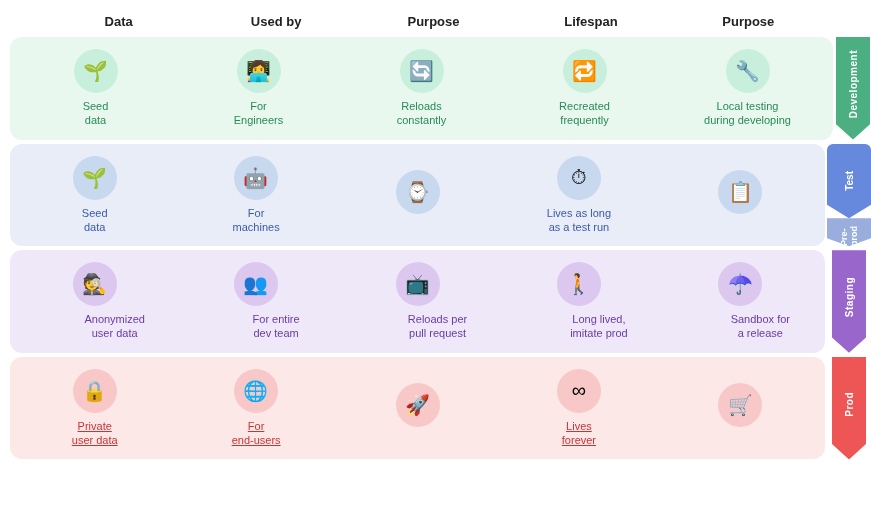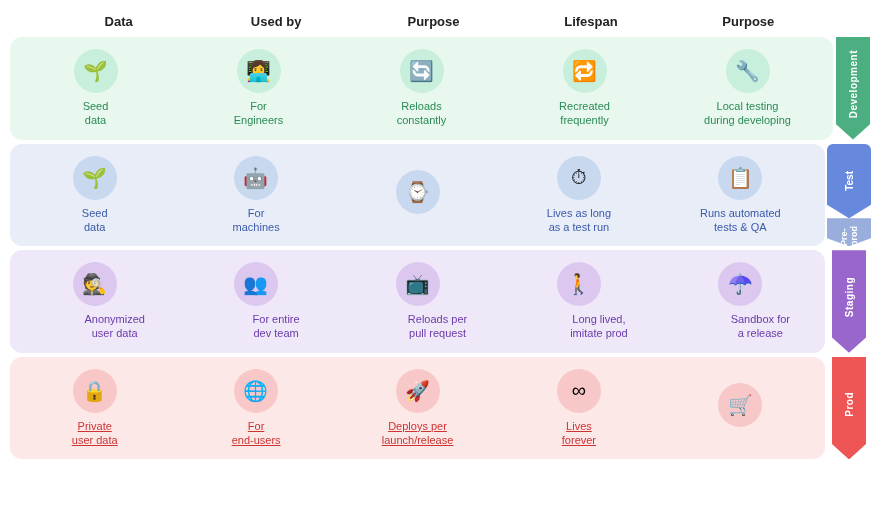--- a/index.html
+++ b/index.html
@@ -180,21 +180,20 @@
         </div>
         <div class="cell">
           <div class="icon-circle" style="background:#c8d8ef">⌚</div>
         </div>
         <div class="cell">
           <div class="icon-circle" style="background:#c8d8ef">⏱</div>
           <div class="cell-label test">Lives as long<br>as a test run</div>
         </div>
         <div class="cell">
           <div class="icon-circle" style="background:#c8d8ef">📋</div>
-          <div class="cell-label test">Runs automated<br>tests &amp; QA</div>
         </div>
       </div>
       <div class="env-arrow-wrap" style="display:flex;flex-direction:column;width:44px;margin-left:2px;">
     <div style="display:flex;flex-direction:column;height:100%;width:44px;">
       <div style="background:#6688dd;flex:1;display:flex;align-items:center;justify-content:center;border-radius:6px 6px 0 0;clip-path:polygon(0 0,100% 0,100% 82%,50% 100%,0 82%);">
         <span style="writing-mode:vertical-rl;transform:rotate(180deg);color:#fff;font-size:10px;font-weight:700;">Test</span>
       </div>
       <div style="background:#99aedd;height:28px;display:flex;align-items:center;justify-content:center;clip-path:polygon(0 0,100% 0,100% 72%,50% 100%,0 72%);">
         <span style="writing-mode:vertical-rl;transform:rotate(180deg);color:#fff;font-size:9px;font-weight:600;">Pre-prod</span>
       </div>
@@ -237,21 +236,20 @@
         <div class="cell">
           <div class="icon-circle" style="background:#f8c8c8">🔒</div>
           <div class="cell-label prod">Private<br>user data</div>
         </div>
         <div class="cell">
           <div class="icon-circle" style="background:#f8c8c8">🌐</div>
           <div class="cell-label prod">For<br>end-users</div>
         </div>
         <div class="cell">
           <div class="icon-circle" style="background:#f8c8c8">🚀</div>
-          <div class="cell-label prod">Deploys per<br>launch/release</div>
         </div>
         <div class="cell">
           <div class="icon-circle" style="background:#f8c8c8">∞</div>
           <div class="cell-label prod">Lives<br>forever</div>
         </div>
         <div class="cell">
           <div class="icon-circle" style="background:#f8c8c8">🛒</div>
         </div>
       </div>
       <div class="env-arrow-wrap" style="width:44px;margin-left:2px;">

